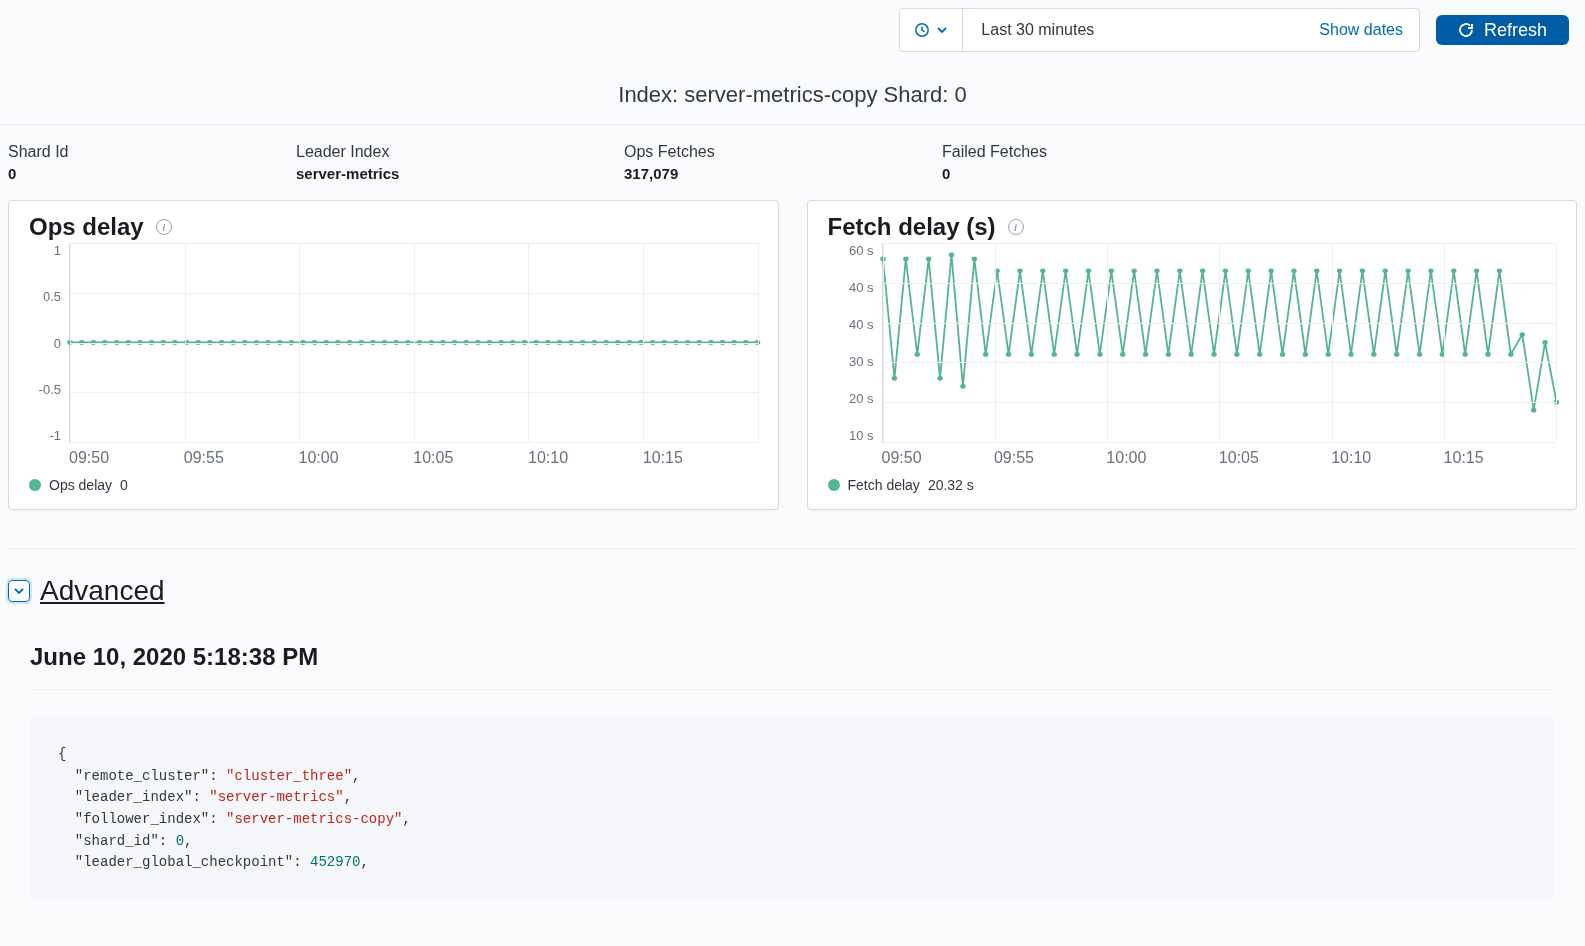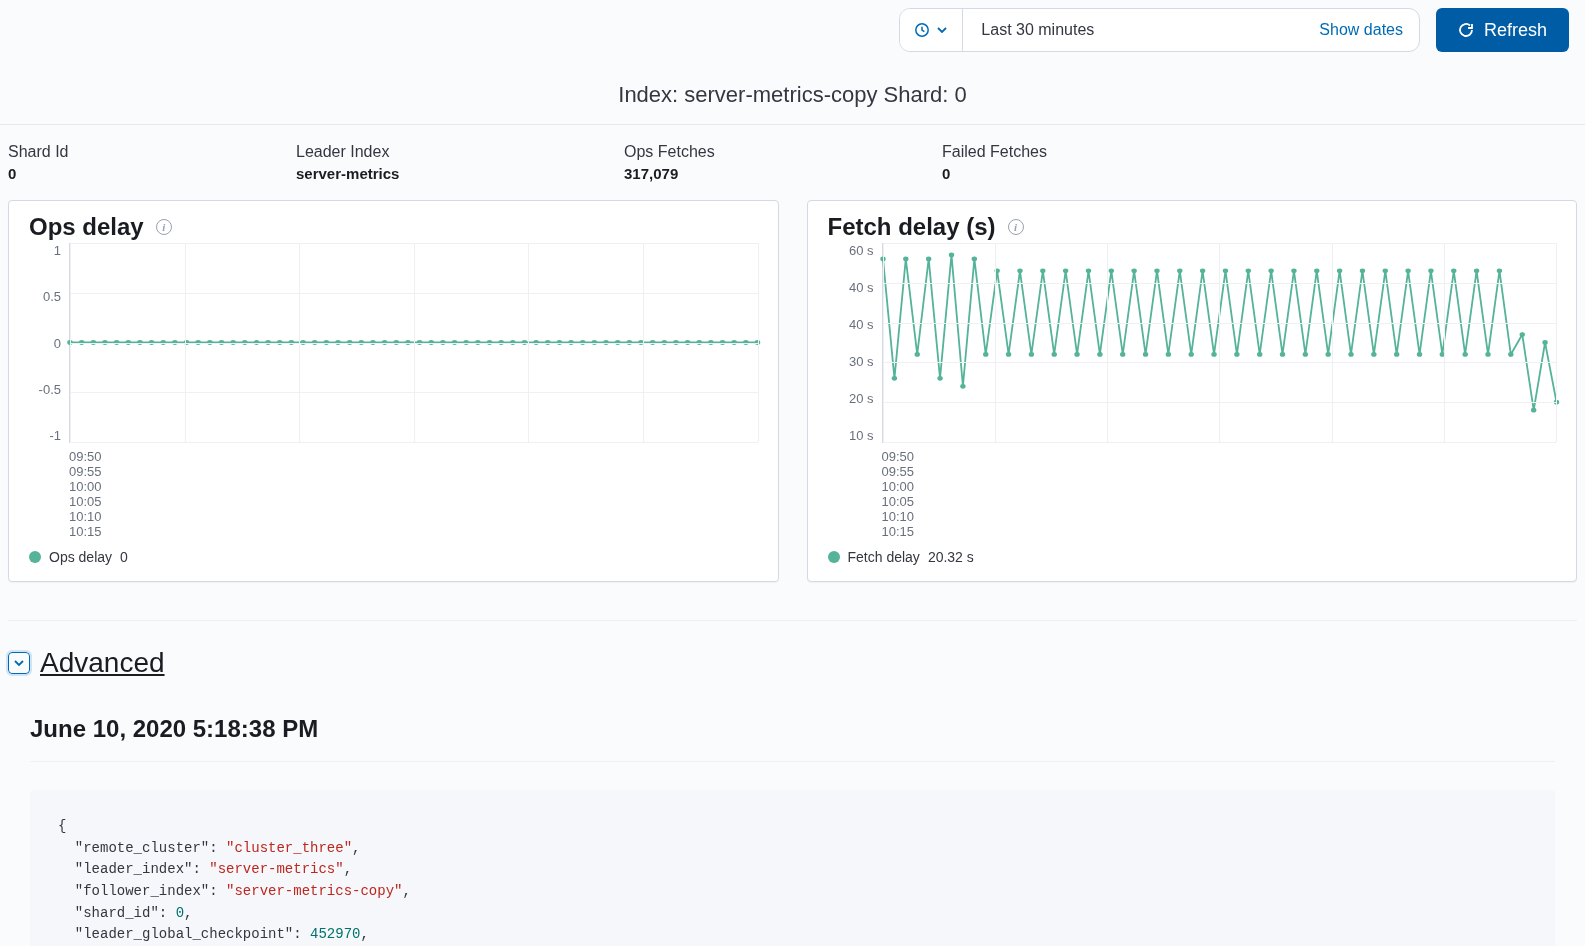--- a/index.html
+++ b/index.html
@@ -13,21 +13,21 @@
     display: flex;
     justify-content: flex-end;
     align-items: center;
     padding: 8px 16px;
     gap: 16px;
   }
   .date-picker-group {
     display: flex;
     align-items: stretch;
     border: 1px solid #d3dae6;
-    border-radius: 11px;
+    border-radius: 4px;
     background: #fff;
     overflow: hidden;
     height: 44px;
   }
   .date-quick-btn {
     display: flex;
     align-items: center;
     gap: 6px;
     padding: 0 14px;
     border-right: 1px solid #d3dae6;
@@ -45,21 +45,21 @@
   }
   .show-dates-link {
     display: flex;
     align-items: center;
     padding: 0 16px;
     color: #006bb4;
     font-size: 16px;
     cursor: pointer;
   }
   .refresh-btn {
-    height: 44px;
+    height: 30px;
     display: flex;
     align-items: center;
     gap: 10px;
     background: #005ca4;
     color: #fff;
     border: none;
     border-radius: 6px;
     padding: 0 22px;
     font-size: 18px;
     font-weight: 500;
@@ -121,21 +121,21 @@
   }
   .chart-area { position: relative; height: 200px; display:flex; }
   .y-axis { display:flex; flex-direction:column; justify-content:space-between; align-items:flex-end; padding-right:8px; font-size:13px; color:#69707d; }
   .plot {
     flex:1; position:relative;
     border-left:1px solid #d3dae6;
     border-bottom:1px solid #d3dae6;
   }
   .gridline-h { position:absolute; left:0; right:0; border-top:1px solid #eef0f4; }
   .gridline-v { position:absolute; top:0; bottom:0; border-left:1px solid #eef0f4; }
-  .x-axis { display:flex; margin-left:40px; padding-top:6px; font-size:13px; color:#69707d;flex-direction:column; }
+  .x-axis { display:flex; margin-left:40px; padding-top:6px; font-size:16px; color:#69707d; }
   .x-tick { flex:1; }
   .x-axis2 { margin-left:54px; }
   .legend-row { display:flex; align-items:center; gap:8px; margin-top:10px; font-size:14px;}
   .legend-dot { width:12px; height:12px; border-radius:50%; background:#54b399; }
   .legend-name { color:#343741; }
   .legend-val { color:#343741; font-weight:500;}
   svg.plot-svg { position:absolute; top:0; left:0; width:100%; height:100%; overflow:visible;}
   .divider-light { margin: 30px 8px 0; border-top:1px solid #eef0f4; }
   .advanced-header {
     display:flex; align-items:center; gap:10px;

